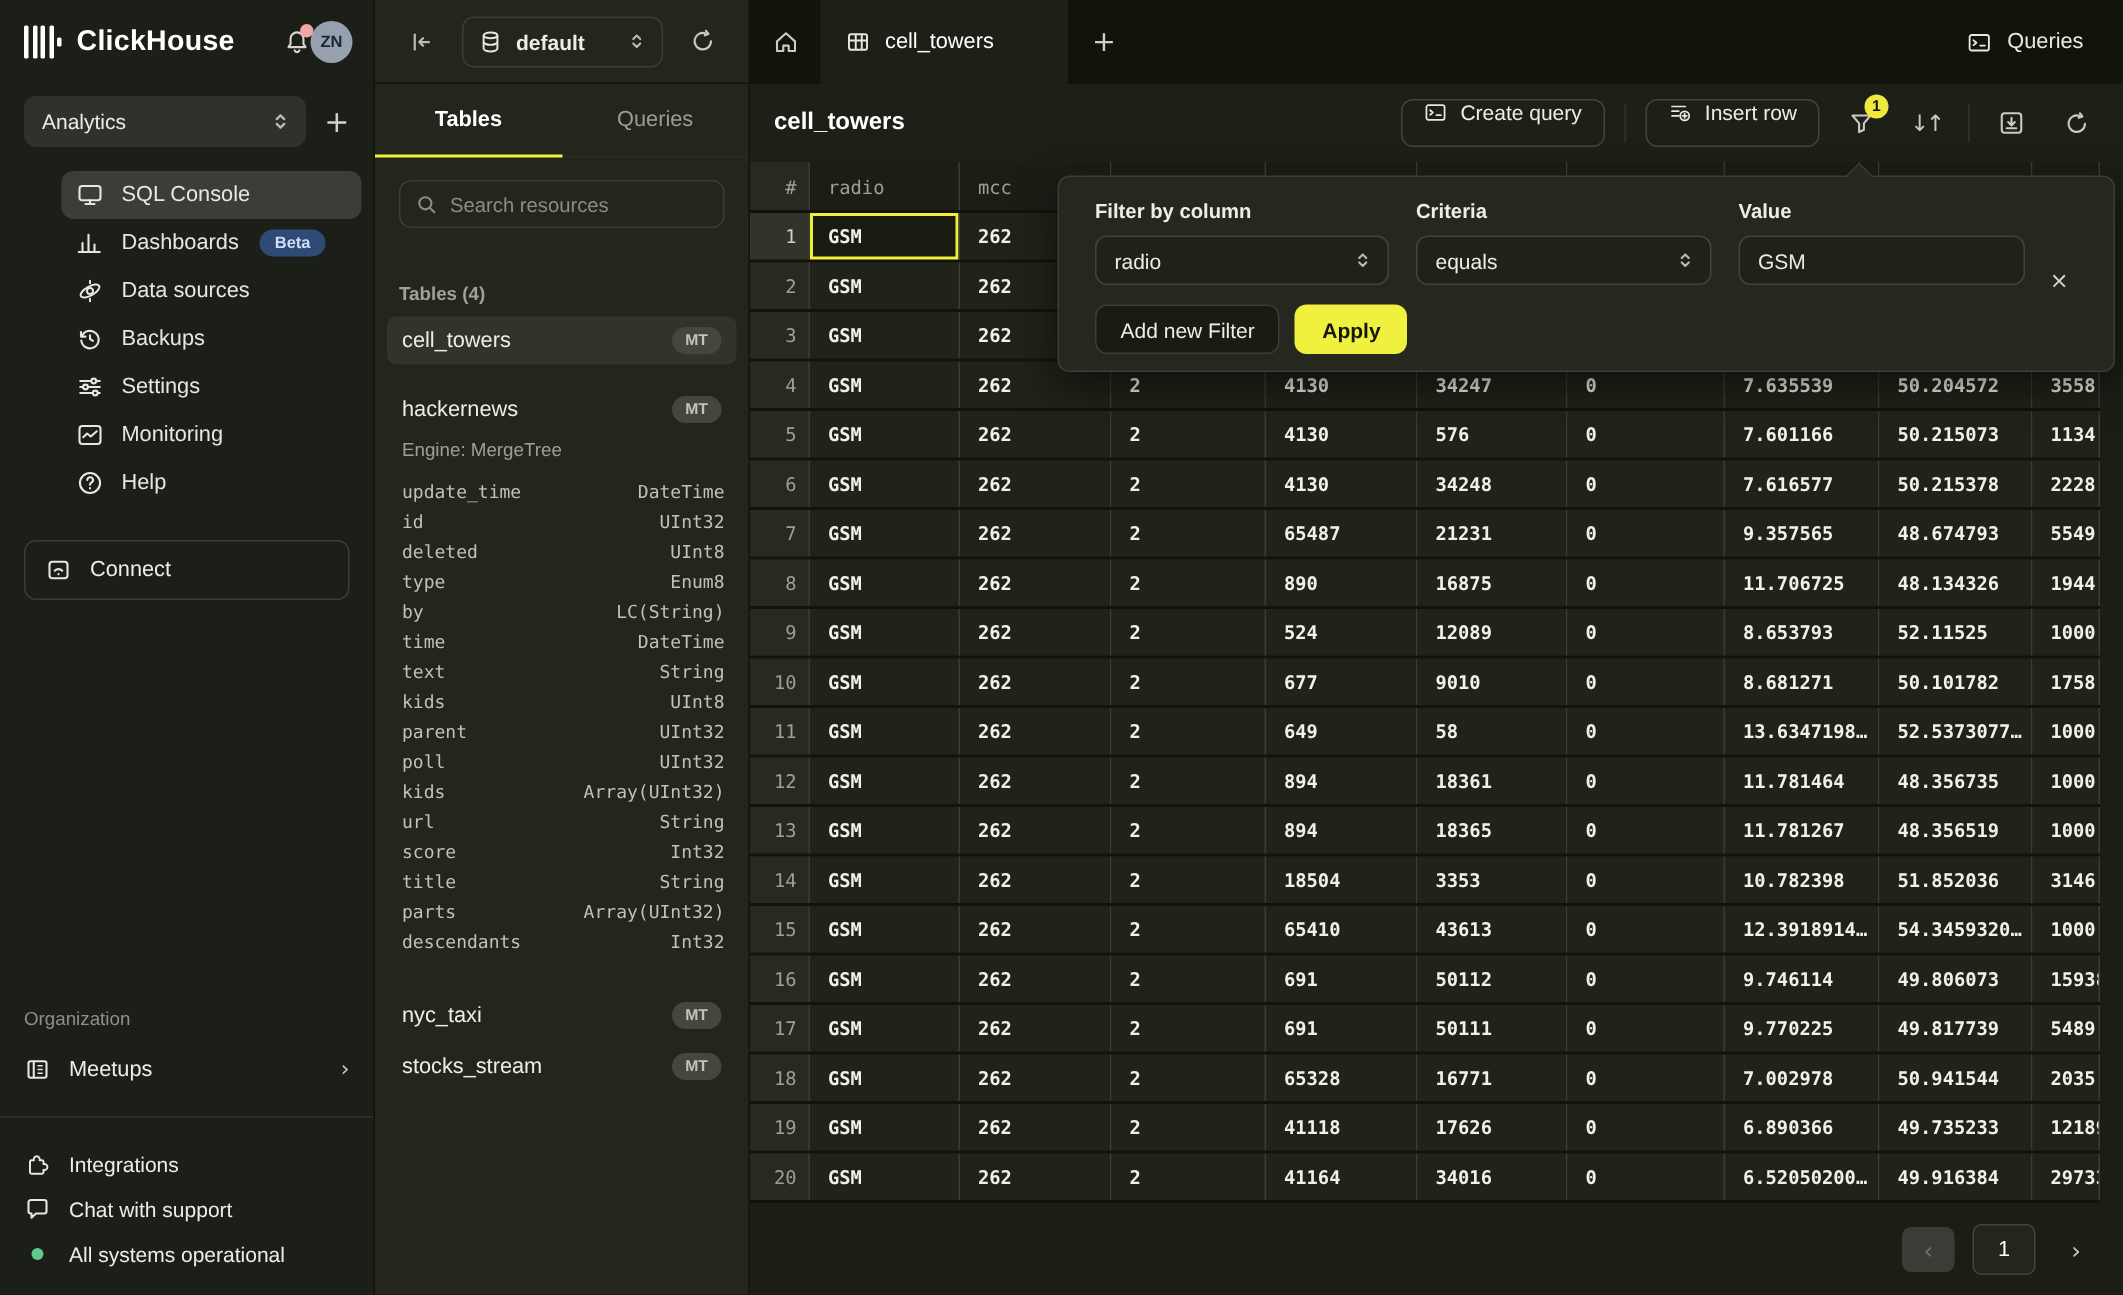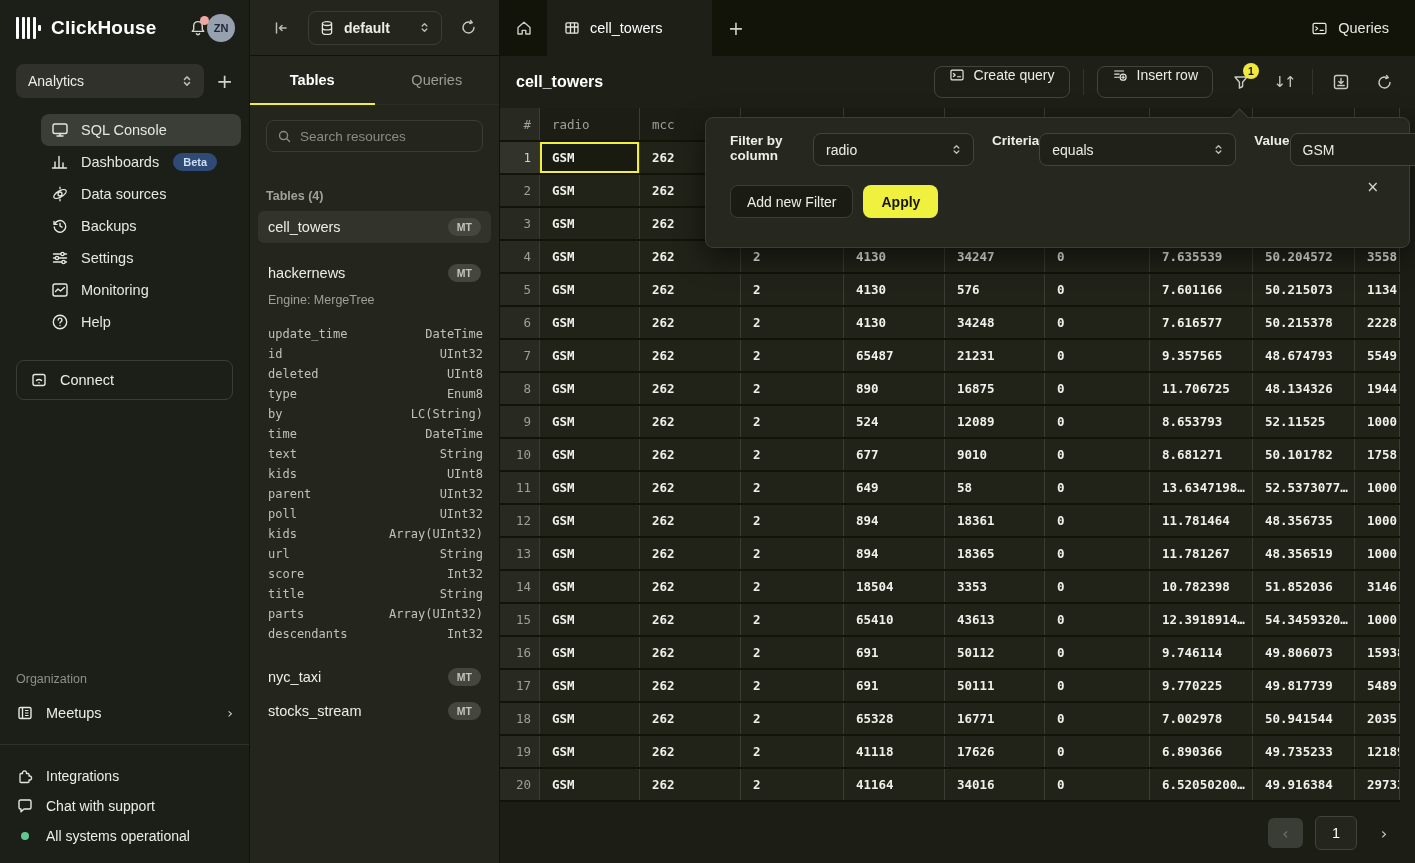--- a/index.html
+++ b/index.html
@@ -57,21 +57,21 @@
   .search-box { margin:15px 16px 13px; height:32px; border:1px solid #3b3d35; border-radius:8px; display:flex; align-items:center; gap:8px; padding:0 10px; }
   .search-box input { background:transparent; border:none; outline:none; color:#e6e8e0; font-size:13.5px; width:100%; font-family:"Liberation Sans",sans-serif; }
   .search-box input::placeholder { color:#8a8d84; }
 
   .tables-label { font-size:12.5px; font-weight:bold; color:#9fa298; padding:24px 16px 8px; }
   .table-item { margin:0 8px; height:32px; border-radius:6px; display:flex; align-items:center; padding:0 10px; font-size:14.5px; cursor:pointer; }
   .table-item.active { background:#32342c; }
   .table-item .mt { margin-left:auto; background:#45473f; color:#c2c4bc; font-size:10.5px; font-weight:bold; padding:3px 9px; border-radius:10px; }
   .engine-label { font-size:12.5px; color:#9da096; padding:4px 18px 10px; }
   .schema { padding:4px 16px 6px 18px; font-family:"DejaVu Sans Mono", monospace; font-size:12px; color:#bfc2b9; }
-  .schema-row { display:flex; justify-content:space-between; height:20px; align-items:flex-end; }
+  .schema-row { display:flex; justify-content:space-between; height:20px; align-items:flex-start; }
   .mt16 { margin-top:14px; }
 
   
   .main { flex:1; display:flex; flex-direction:column; position:relative; background:#1c1e16; }
   .strip { height:56px; background:#121409; display:flex; align-items:stretch; flex:none; }
   .strip-cell { width:48px; display:flex; align-items:center; justify-content:center; border-right:1px solid #1e2018; cursor:pointer; }
   .strip-tab { width:164px; background:#1e2018; display:flex; align-items:center; gap:10px; padding:0 16px; font-size:14.5px; color:#fff; cursor:pointer; }
   .strip-plus { width:48px; display:flex; align-items:center; justify-content:center; font-size:19px; color:#cfd1c9; cursor:pointer; }
   .queries-btn { margin-left:auto; display:flex; align-items:center; gap:10px; padding:0 26px; font-size:14.5px; color:#e8eae2; cursor:pointer; }
 
@@ -100,21 +100,21 @@
   
   .pager { margin-top:auto; height:62px; display:flex; align-items:center; justify-content:flex-end; gap:12px; padding-right:16px; flex:none; }
   .pg-prev { width:35px; height:30px; background:#3a3d36; border-radius:6px; display:flex; align-items:center; justify-content:center; color:#70736b; font-size:16px; cursor:pointer; }
   .pg-page { width:42px; height:34px; background:#24261e; border:1px solid #43453d; border-radius:6px; display:flex; align-items:center; justify-content:center; font-size:14.5px; color:#fff; }
   .pg-next { width:30px; height:30px; display:flex; align-items:center; justify-content:center; color:#c6c8c0; font-size:16px; cursor:pointer; }
 
   
   .popover { position:absolute; left:205px; right:5px; top:117px; height:131px; background:#26281f; border:1px solid #3c3e36; border-radius:8px; box-shadow:0 10px 28px rgba(0,0,0,.55); z-index:20; padding:15px 24px; }
   .popover::before { content:""; position:absolute; top:-7px; left:527px; width:12px; height:12px; background:#26281f; border-left:1px solid #3c3e36; border-top:1px solid #3c3e36; transform:rotate(45deg); }
   .pop-fields { display:flex; gap:18px; }
-  .pop-field { display:flex; }
+  .pop-field { display:flex; flex-direction:column; }
   .pop-label { font-size:13.5px; font-weight:bold; color:#eceee8; margin-bottom:9px; }
   .pop-select { height:33px; background:#20221a; border:1px solid #43453d; border-radius:8px; display:flex; align-items:center; padding:0 10px 0 12px; font-size:14px; cursor:pointer; }
   .pop-select .ic { margin-left:auto; }
   .w196 { width:196px; } .w197 { width:197px; }
   .pop-input { height:33px; width:191px; background:#20221a; border:1px solid #43453d; border-radius:8px; padding:0 12px; font-size:14px; color:#e8eae2; outline:none; font-family:"Liberation Sans",sans-serif; }
   .pop-close { position:absolute; right:30px; top:60px; color:#d5d7cf; font-size:15px; cursor:pointer; }
   .pop-actions { display:flex; gap:10px; margin-top:13px; }
   .btn-dark { height:33px; padding:0 16px; background:#1a1c14; border:1px solid #3c3e36; border-radius:8px; display:flex; align-items:center; font-size:14px; color:#eceee8; cursor:pointer; }
   .btn-yellow { height:33px; padding:0 18px; background:#f0f03f; border-radius:8px; display:flex; align-items:center; font-size:14px; font-weight:bold; color:#15170f; cursor:pointer; }
 </style>

